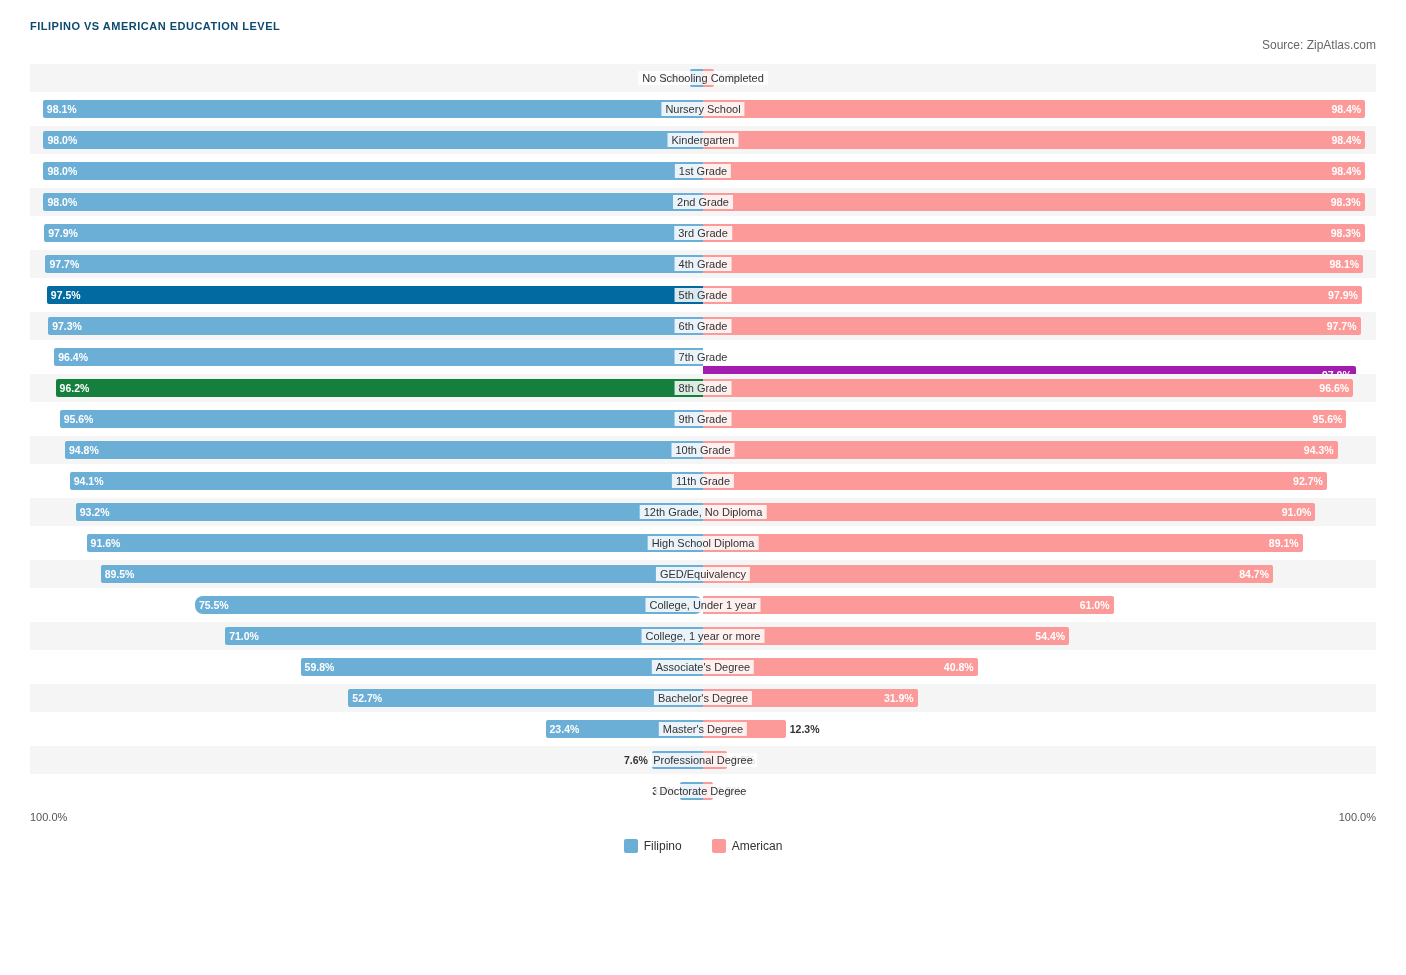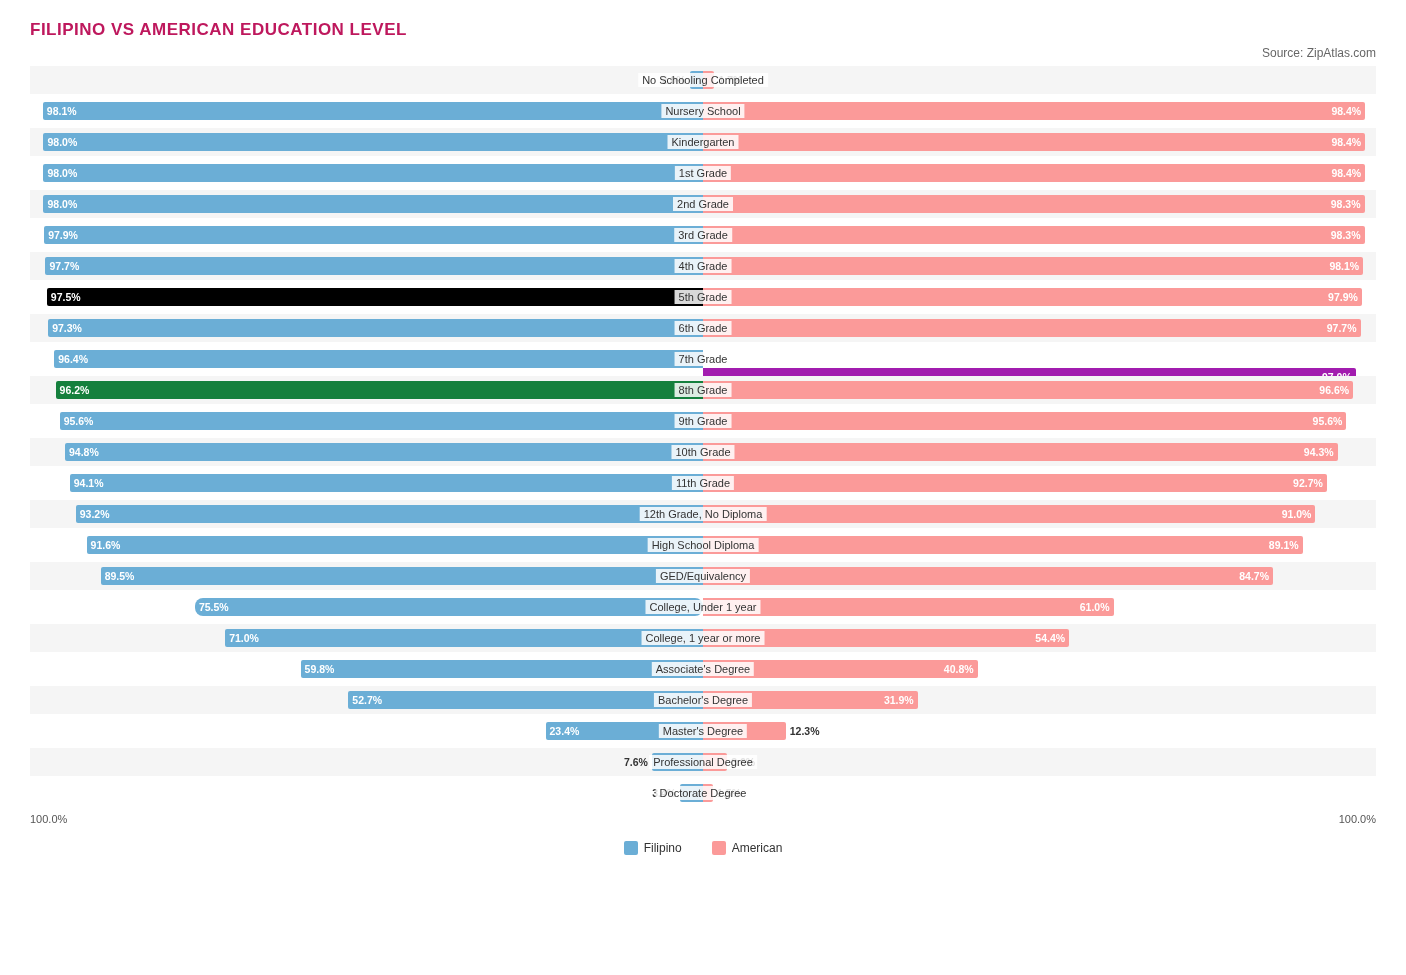--- a/index.html
+++ b/index.html
@@ -4,32 +4,32 @@
   <style>
     * { box-sizing: border-box; margin: 0; padding: 0; }
     body {
       background: #fff;
       font-family: Arial, sans-serif;
       width: 1406px;
       min-height: 975px;
       padding: 20px 30px 30px 30px;
     }
     .chart-title {
-      font-size: 17px;
+      font-size: 11px;
       font-weight: bold;
-      color: #be185d;
+      color: #0c4a6e;
       text-transform: uppercase;
       letter-spacing: 0.5px;
       margin-bottom: 6px;
     }
     .source {
       text-align: right;
       font-size: 12px;
       color: #666;
-      margin-bottom: 6px;
+      margin-bottom: 12px;
     }
     .chart-area {
       position: relative;
       width: 100%;
     }
     .bar-row {
       display: flex;
       align-items: center;
       margin-bottom: 3px;
       height: 28px;
@@ -270,21 +270,21 @@
           <span class="bar-value">98.1%</span>
         </div>
 
       </div>
     </div>
   </div>
     <div class="bar-row">
     <div class="bar-container">
       <div class="left-section">
 
-        <div class="bar-left" style="width:97.5%; background:#000000;">
+        <div class="bar-left" style="width:97.5%; background:#0369a1;">
           <span class="bar-value">97.5%</span>
         </div>
       </div>
       <div class="label-center">5th Grade</div>
       <div class="right-section">
         <div class="bar-right" style="width:97.9%; background:#fb9a99;">
           <span class="bar-value">97.9%</span>
         </div>
 
       </div>

